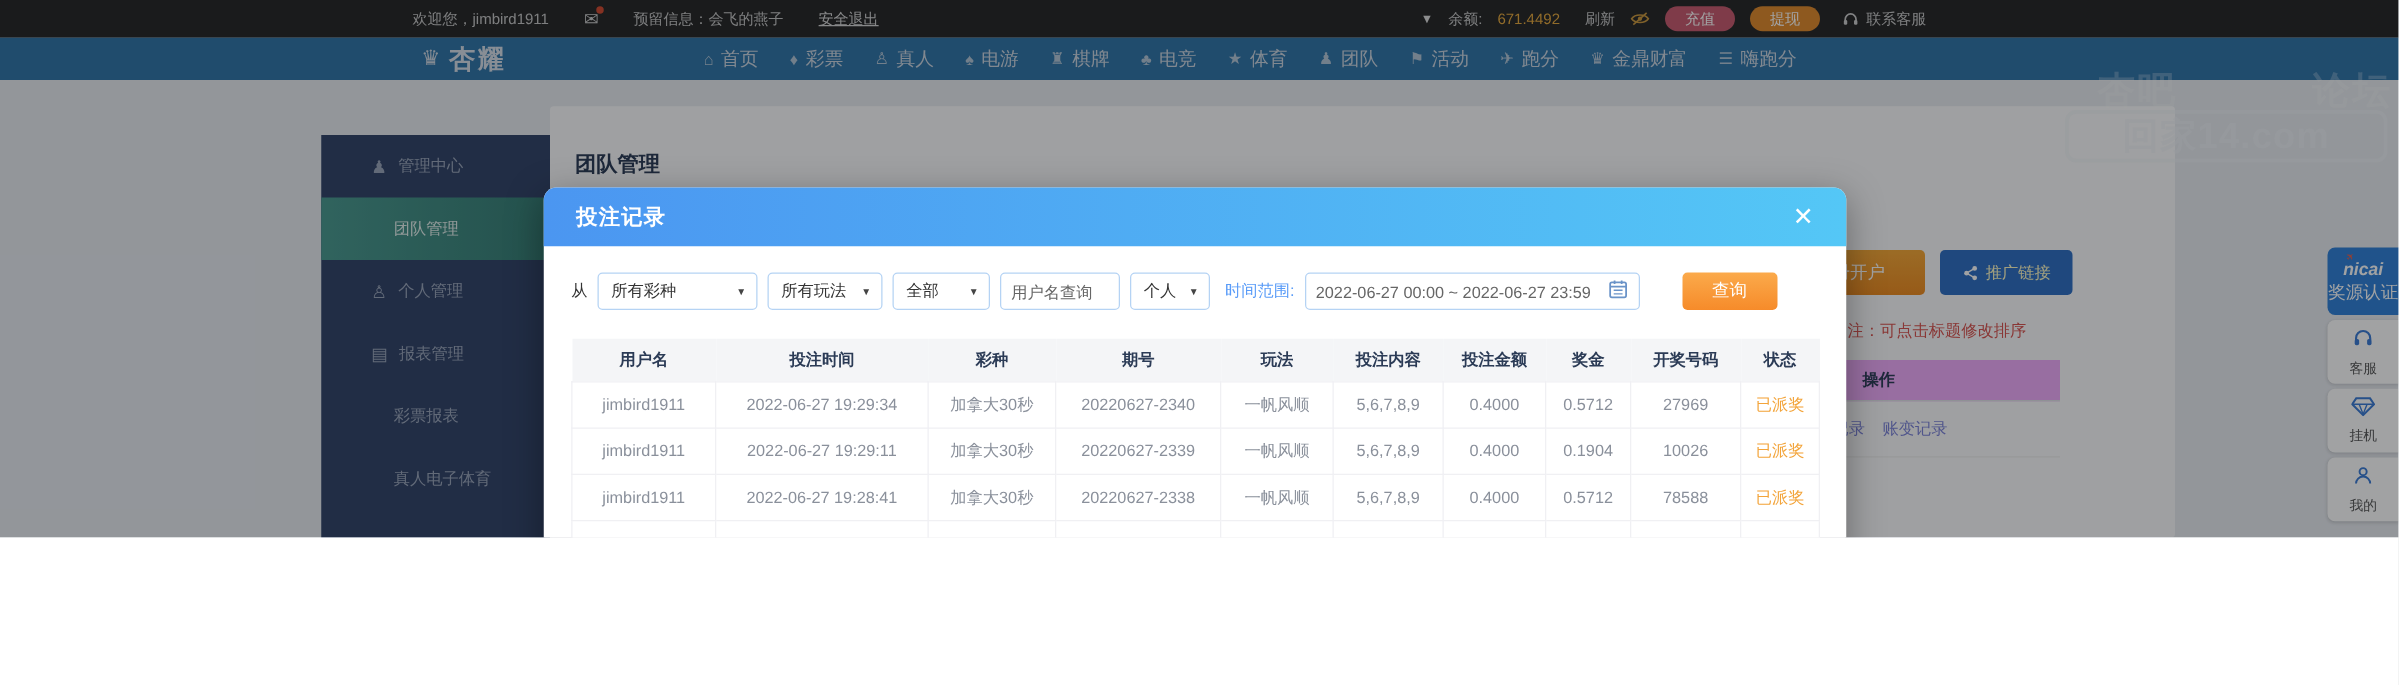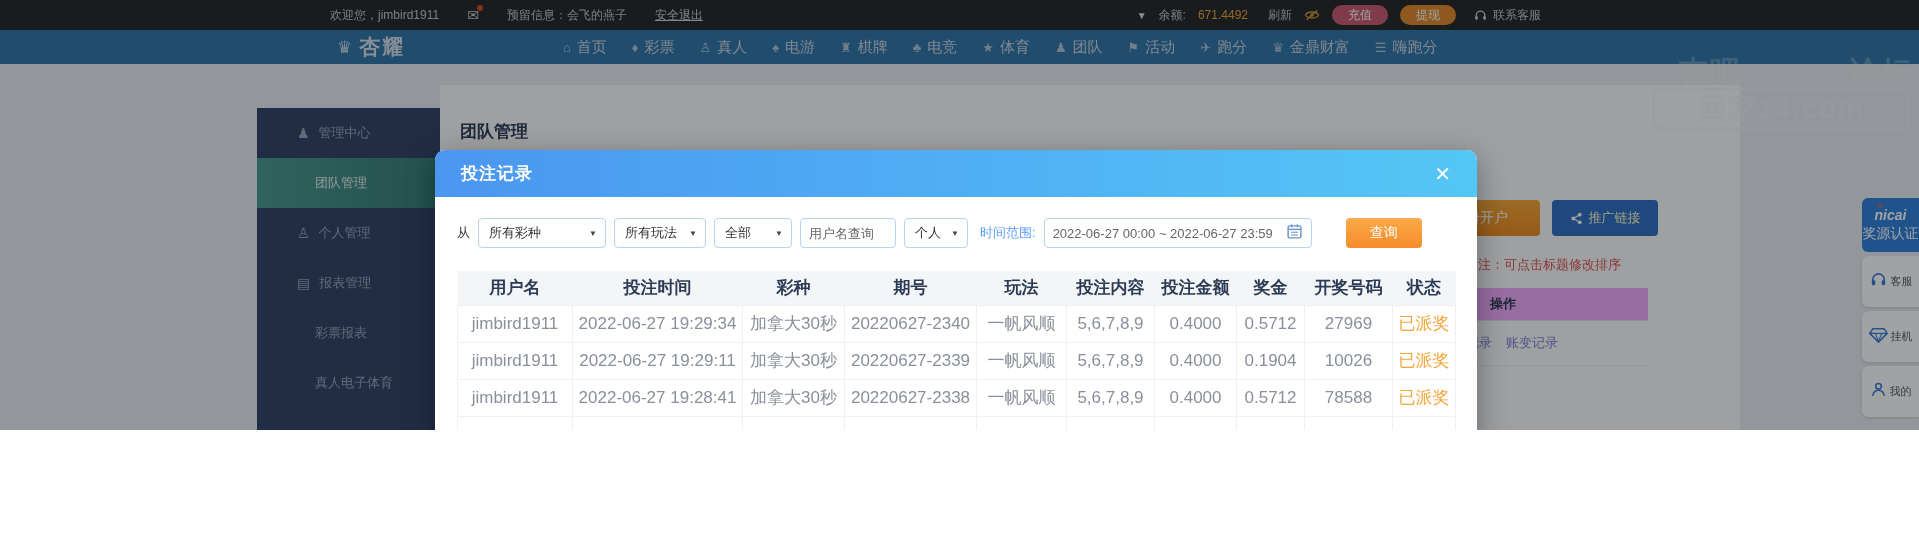--- a/index.html
+++ b/index.html
@@ -50,42 +50,42 @@
   .ops-header { height:33px; background:#f0abfc; border-bottom:1px solid #e3e4e8; display:flex; align-items:center; padding-left:100px; font-size:13px; font-weight:bold; color:#2b3b56; }
   .ops-links { height:45px; display:flex; align-items:center; gap:14px; padding-left:50px; font-size:13px; border-bottom:1px solid #eee; }
   .ops-links a { color:#7c83d9; text-decoration:none; cursor:pointer; }
 
   
   .float-col { position:absolute; left:1862px; top:198px; width:57px; z-index:10; }
   .float-badge { height:54px; background:#2f80d8; border-radius:6px 0 0 6px; color:#fff; display:flex; flex-direction:column; align-items:center; justify-content:center; cursor:pointer; }
   .badge-brand { font-size:14px; font-weight:bold; font-style:italic; position:relative; }
   .badge-rocket { position:absolute; top:-6px; left:2px; font-size:8px; color:#e8604a; transform:rotate(-45deg); }
   .badge-sub { font-size:14px; margin-top:2px; white-space:nowrap; }
-  .float-card { height:51px; margin-top:4px; background:#fff; border-radius:6px 0 0 6px; display:flex; align-items:center; justify-content:center; gap:3px; box-shadow:0 1px 3px rgba(0,0,0,.15); cursor:pointer; }
+  .float-card { height:51px; margin-top:4px; background:#fff; border-radius:6px 0 0 6px; display:flex; flex-direction:column; align-items:center; justify-content:center; gap:3px; box-shadow:0 1px 3px rgba(0,0,0,.15); cursor:pointer; }
   .float-card .fc-label { font-size:11px; color:#555; }
 
   
   .overlay { position:absolute; inset:0; background:rgba(8,10,14,.38); z-index:50; }
 
   
   .modal { position:absolute; left:435px; top:150px; width:1042px; height:300px; background:#fff; border-radius:10px 10px 0 0; z-index:100; box-shadow:0 8px 30px rgba(0,0,0,.35); }
   .modal-header { height:47px; background:linear-gradient(90deg,#4b96f1,#54c7f6); border-radius:10px 10px 0 0; display:flex; align-items:center; padding:0 26px; }
   .modal-title { font-size:17px; font-weight:bold; color:#fff; letter-spacing:1px; }
   .modal-close { margin-left:auto; color:#fff; font-size:20px; font-weight:bold; cursor:pointer; line-height:1; }
   .filters { display:flex; align-items:center; gap:8px; margin:21px 22px 0; height:30px; font-size:13px; color:#333; }
   .sel { position:relative; height:30px; border:1px solid #b5d3f4; border-radius:4px; background:#fff; display:flex; align-items:center; padding:0 24px 0 10px; cursor:pointer; white-space:nowrap; }
   .sel::after { content:"▼"; position:absolute; right:8px; font-size:8px; color:#444; }
   .sel-lottery { width:128px; } .sel-play { width:92px; } .sel-all { width:78px; } .sel-person { width:64px; }
   .user-input { width:96px; height:30px; border:1px solid #b5d3f4; border-radius:4px; padding:0 8px; font-size:13px; color:#555; font-family:inherit; }
   .user-input::placeholder { color:#666; opacity:1; }
   .range-label { color:#5a9cf8; margin-left:4px; white-space:nowrap; }
   .date-range { width:268px; height:30px; border:1px solid #b5d3f4; border-radius:4px; display:flex; align-items:center; padding:4px 8px; color:#666; cursor:pointer; white-space:nowrap; }
   .cal { margin-left:auto; }
   .search-btn { margin-left:26px; width:76px; height:30px; border-radius:4px; border:none; background:linear-gradient(180deg,#fbaa4b,#f68b2a); color:#fff; font-size:14px; cursor:pointer; font-family:inherit; }
-  .bet-table { margin:23px 22px 0; width:998px; border-collapse:collapse; table-layout:fixed; font-size:17px; }
+  .bet-table { margin:23px 22px 0; width:998px; border-collapse:collapse; table-layout:fixed; font-size:13px; }
   .bet-table th { height:34px; background:#f4f5f7; color:#2b3b56; font-weight:bold; text-align:center; }
   .bet-table td { height:37px; text-align:center; color:#8a909b; border:1px solid #f0f0f3; background:#fff; }
   .bet-table td.status { color:#f3a43a; }
   .bet-table tr.partial td { height:20px; border-bottom:none; }
 </style>
 </head>
 <body>
 
 <div class="viewport">
   <div class="page">

